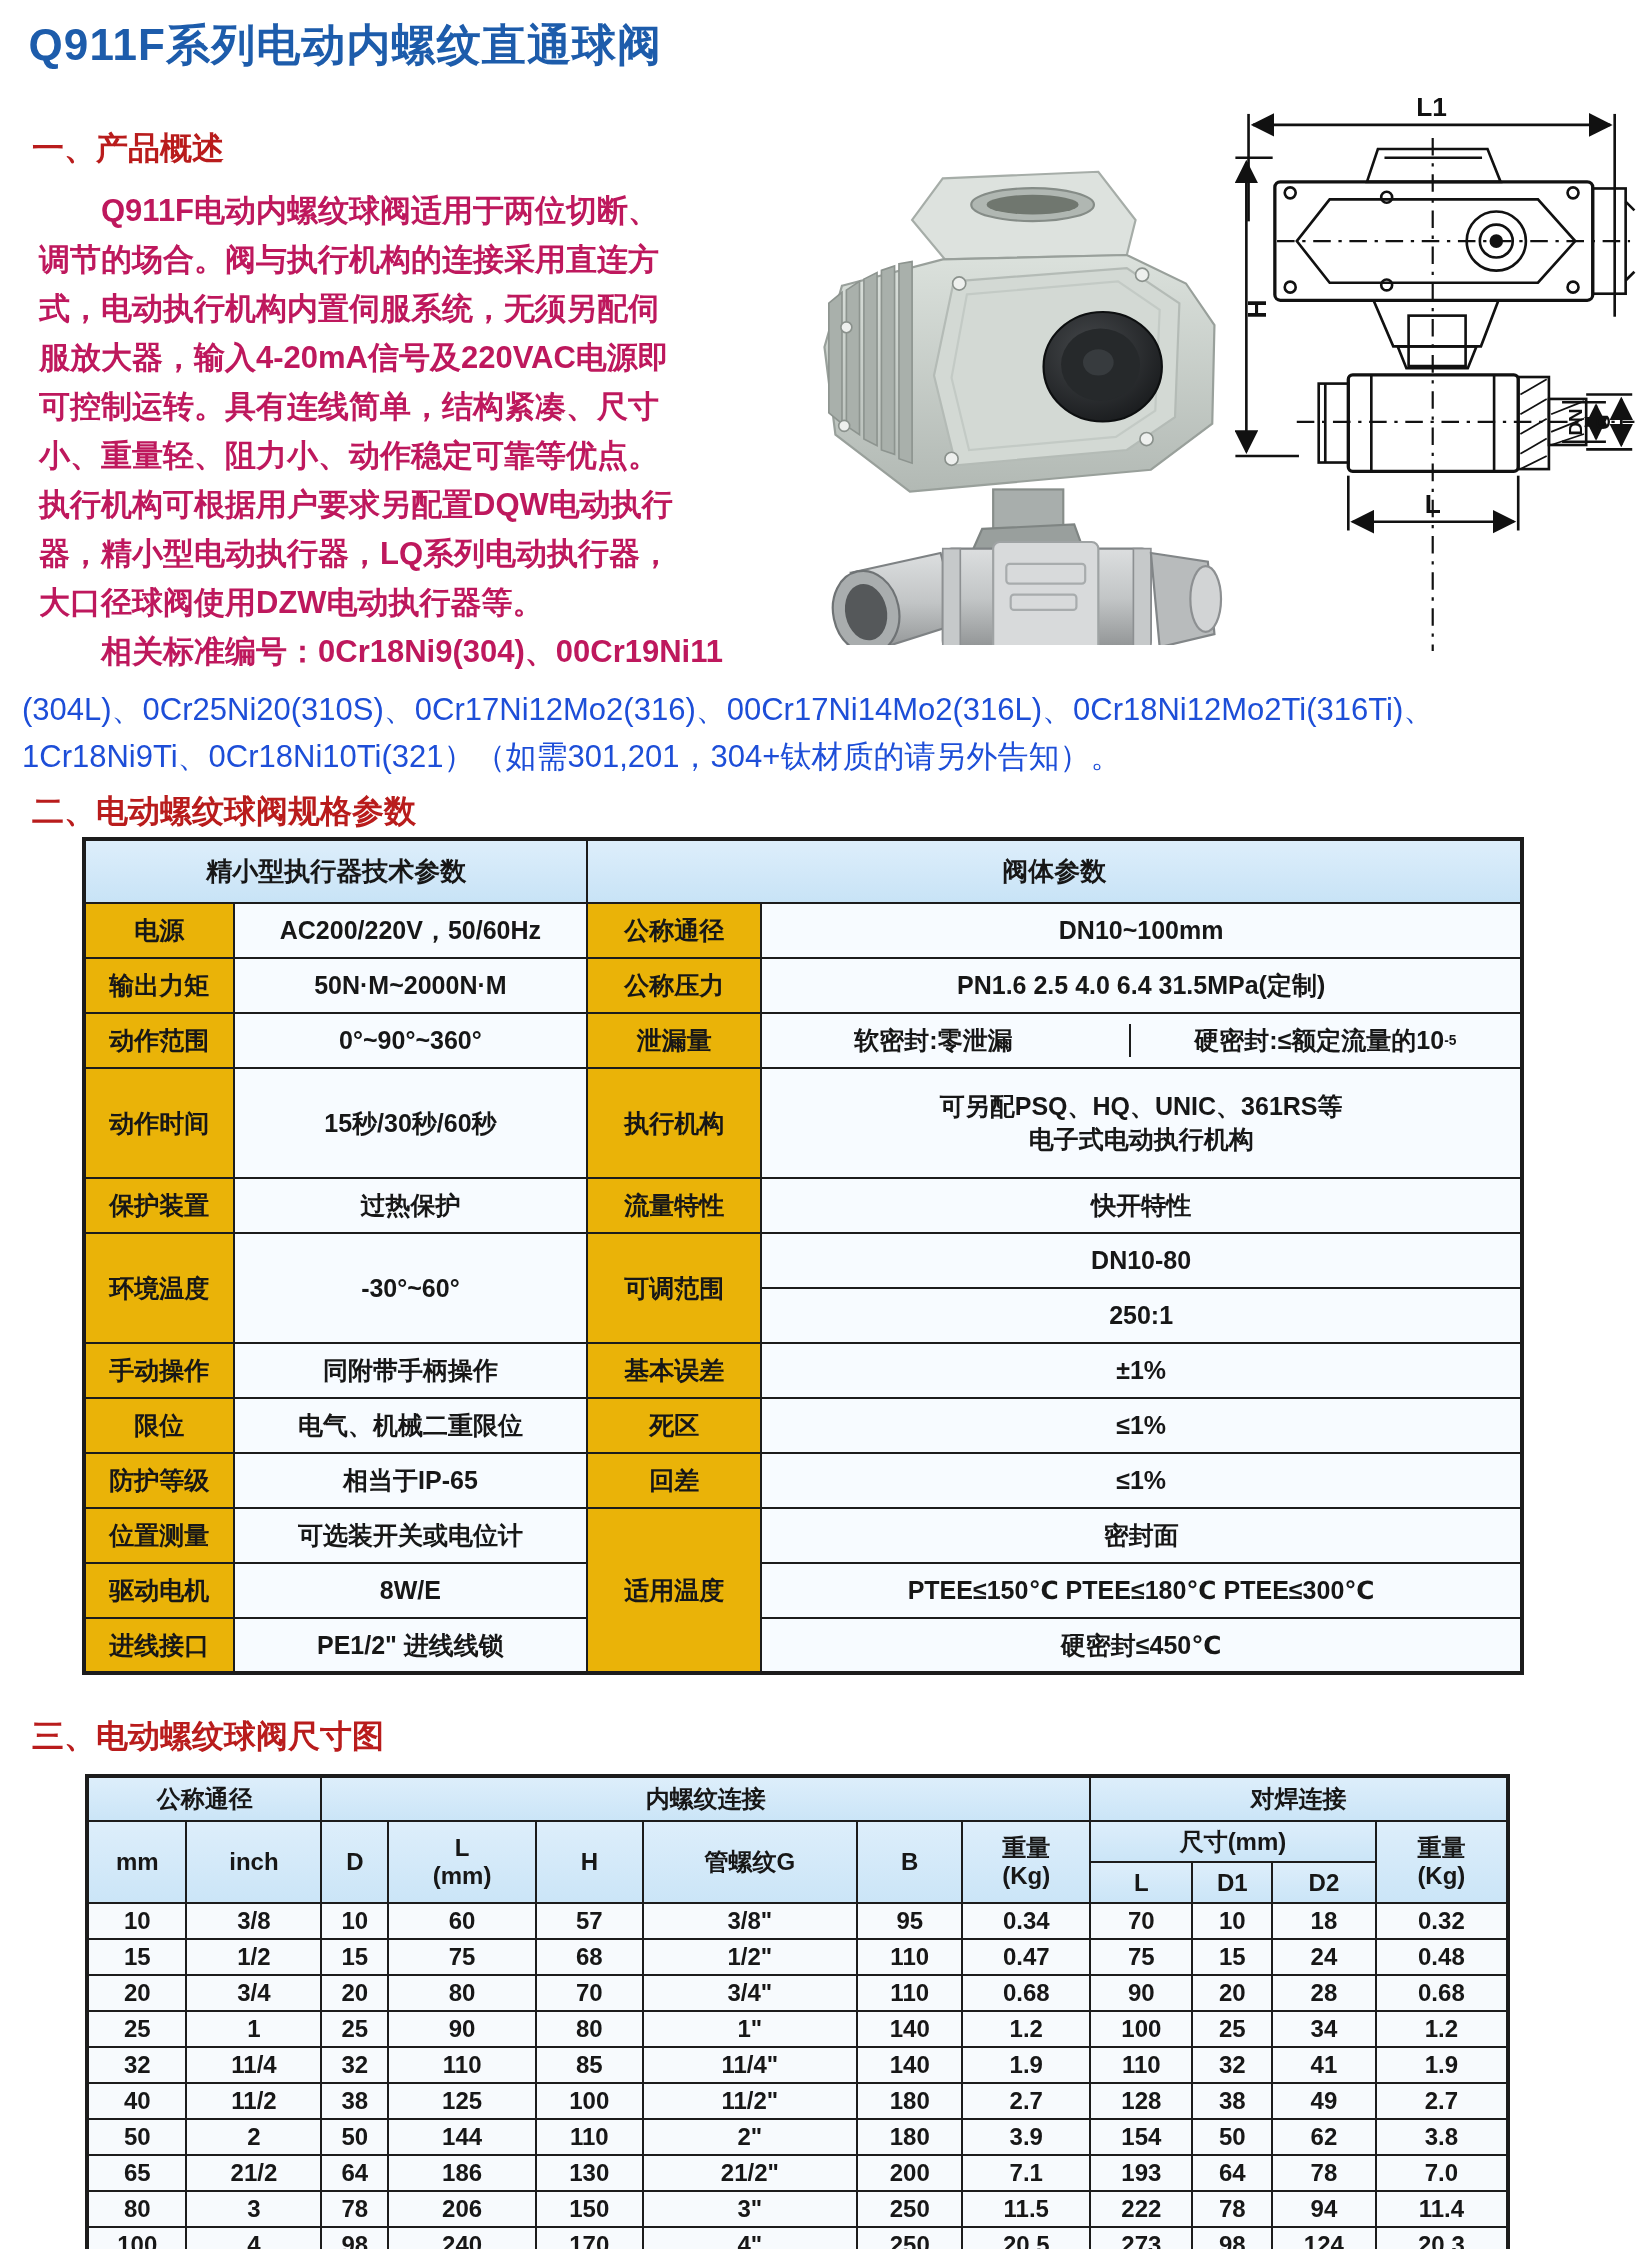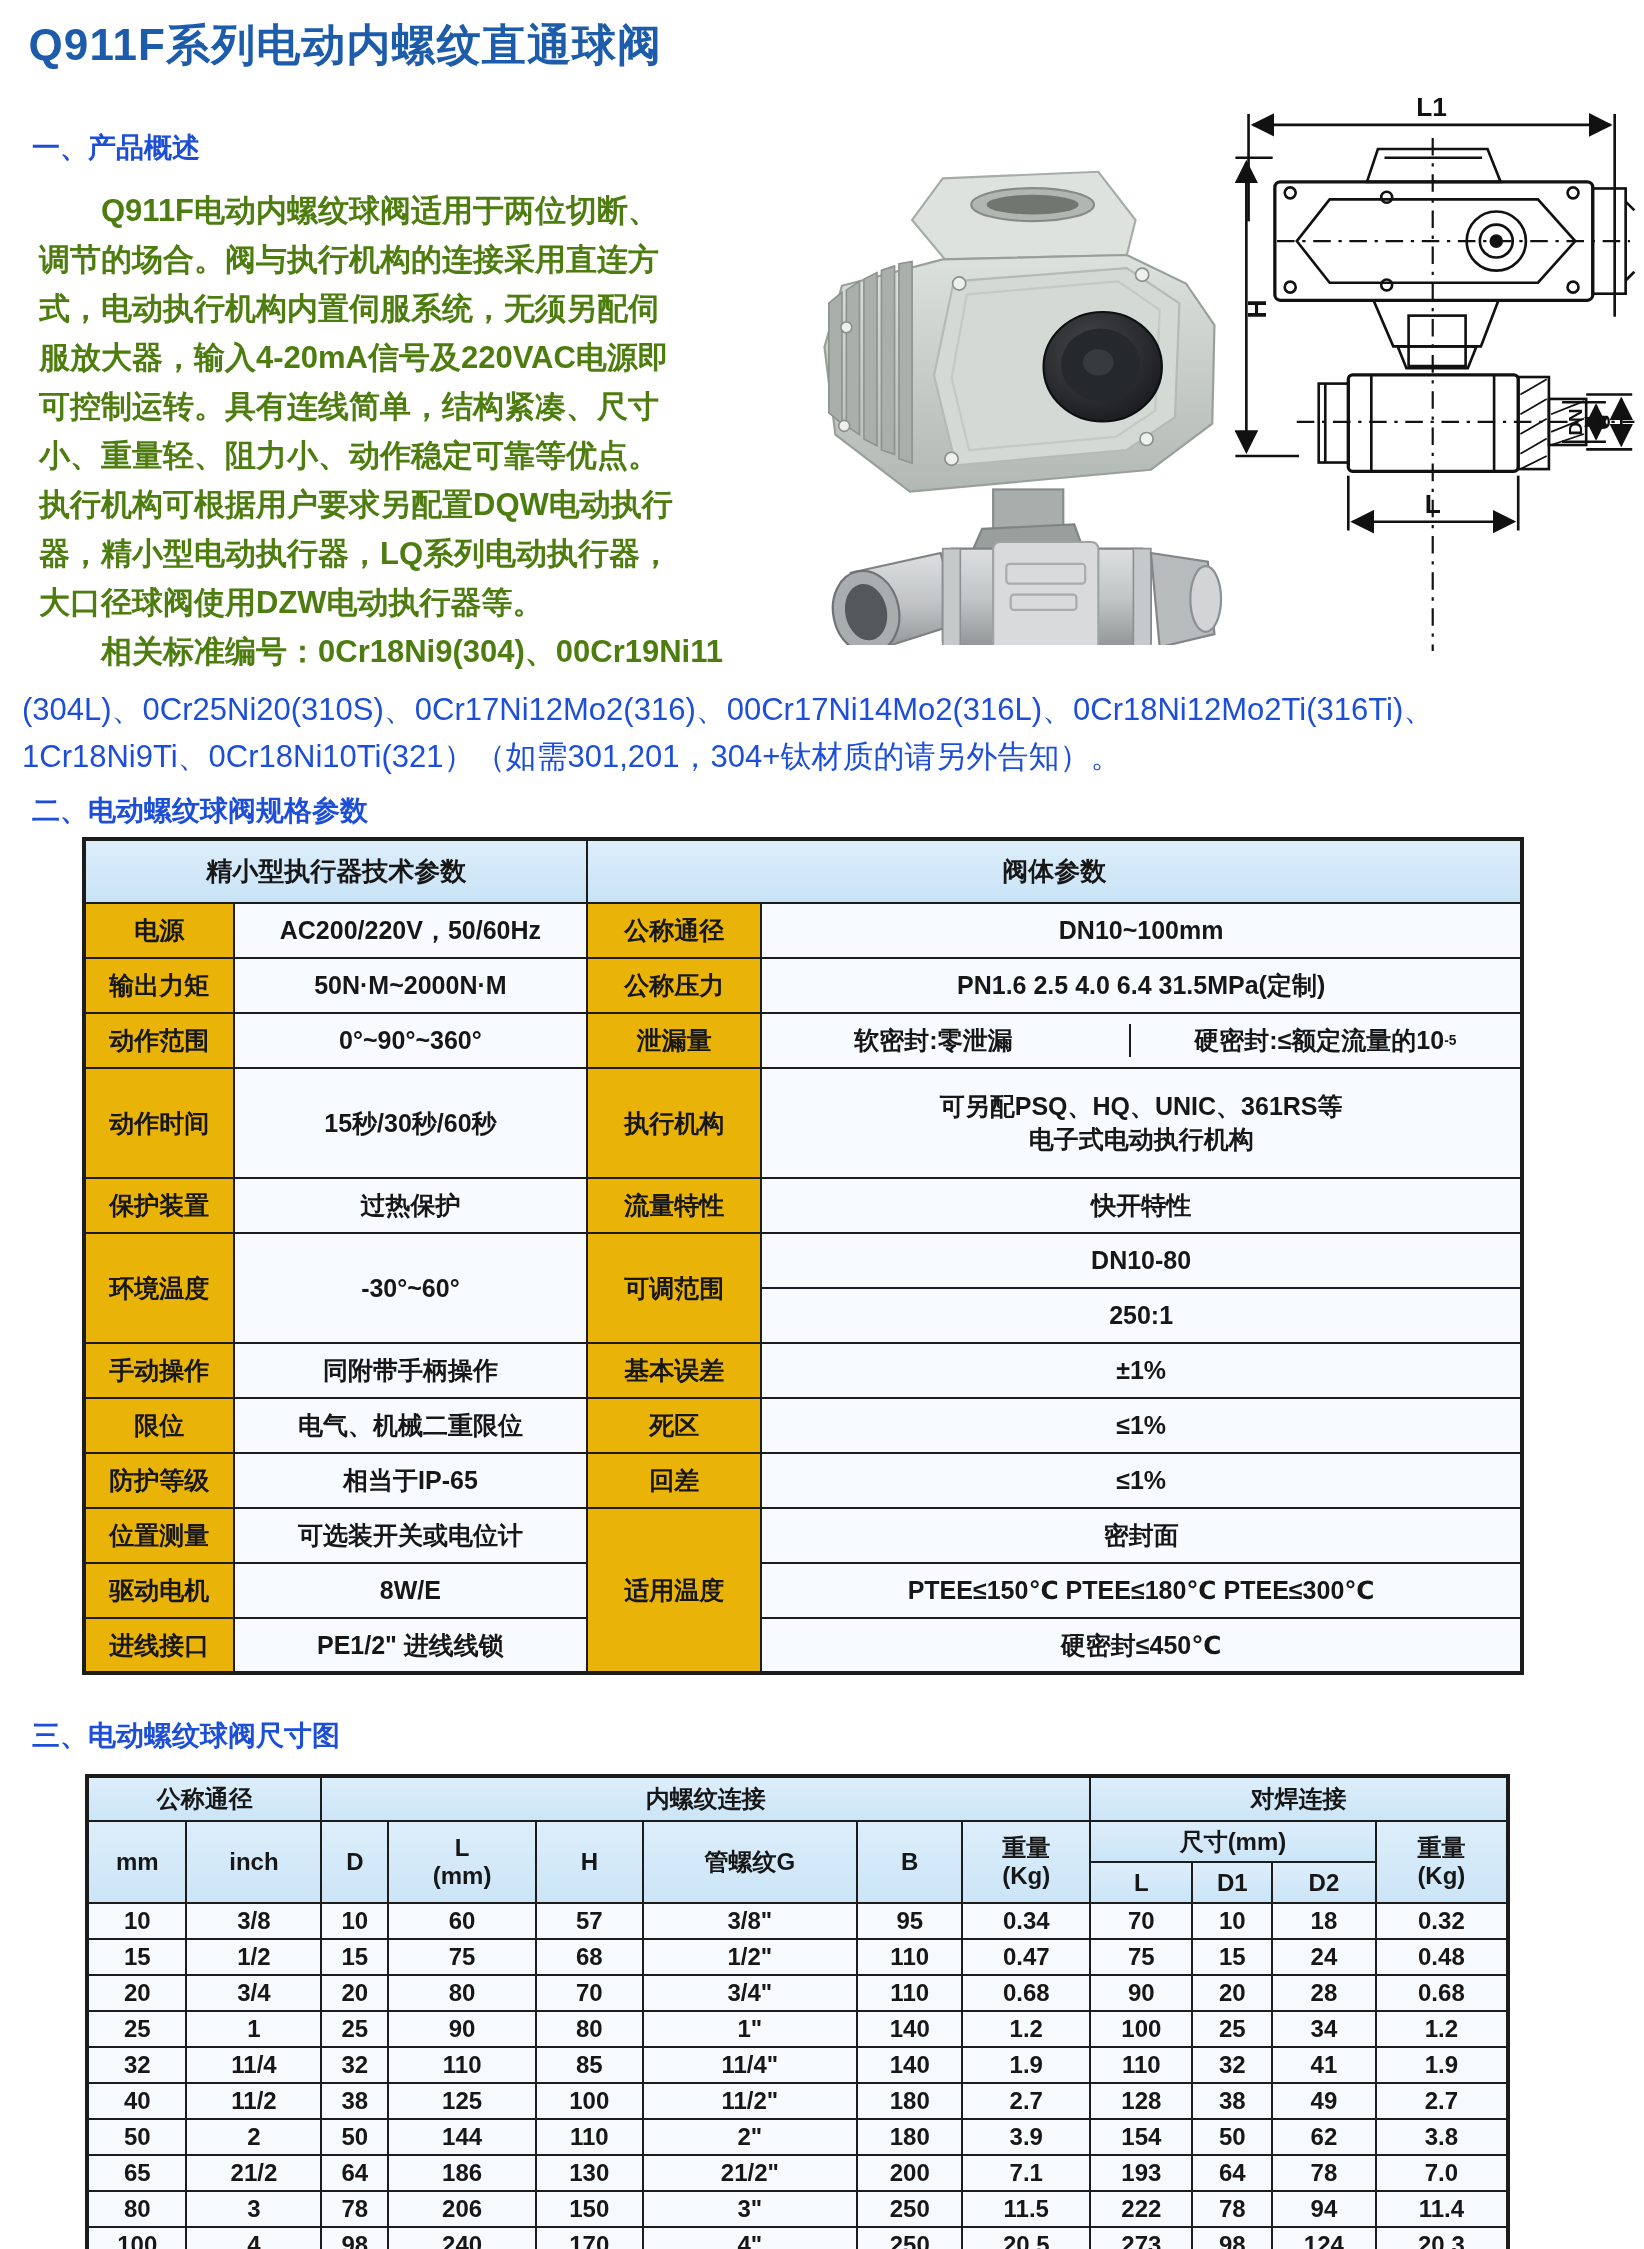--- a/index.html
+++ b/index.html
@@ -7,29 +7,29 @@
     width:1645px;height:2250px;position:relative;overflow:hidden;
     background:#ffffff;color:#171717;
     font-family:"Liberation Sans","DejaVu Sans",sans-serif;
   }
   .page{position:relative;width:1645px;height:2250px;}
   h1.title{
     margin:15.4px 0 0 28.5px;font-size:44px;line-height:60px;font-weight:bold;
     color:#1d5cab;letter-spacing:1.1px;
   }
   h2.sec{
-    margin:0;font-size:28px;line-height:36px;font-weight:bold;color:#1d4ed8;
+    margin:0;font-size:32px;line-height:36px;font-weight:bold;color:#b91c1c;
   }
   h2.s1{margin:55px 0 0 32px;}
   h2.s2{margin:13px 0 0 32px;}
   h2.s3{margin:43px 0 0 32px;font-family:Liberation Serif, serif;}
   .intro{position:relative;margin:20px 0 0 39px;height:496px;}
   .intro-text{
     width:762px;font-size:31px;line-height:49px;font-weight:600;
-    white-space:pre-line;color:#4d7c0f;
+    white-space:pre-line;color:#be185d;
   }
   .standards{
     margin:3.3px 0 0 22px;width:1604px;font-size:31px;line-height:47px;
     font-weight:400;white-space:pre-line;color:#1d4ed8;
   }
   .photo-svg{position:absolute;left:739px;top:-23px;}
   .draw-svg{position:absolute;left:1194px;top:-94px;}
 
   table{border-collapse:collapse;table-layout:fixed;background:#fff;}
   table.spec{margin:8.8px 0 0 82px;width:1442px;border:4.4px solid #1c1c1c;}

